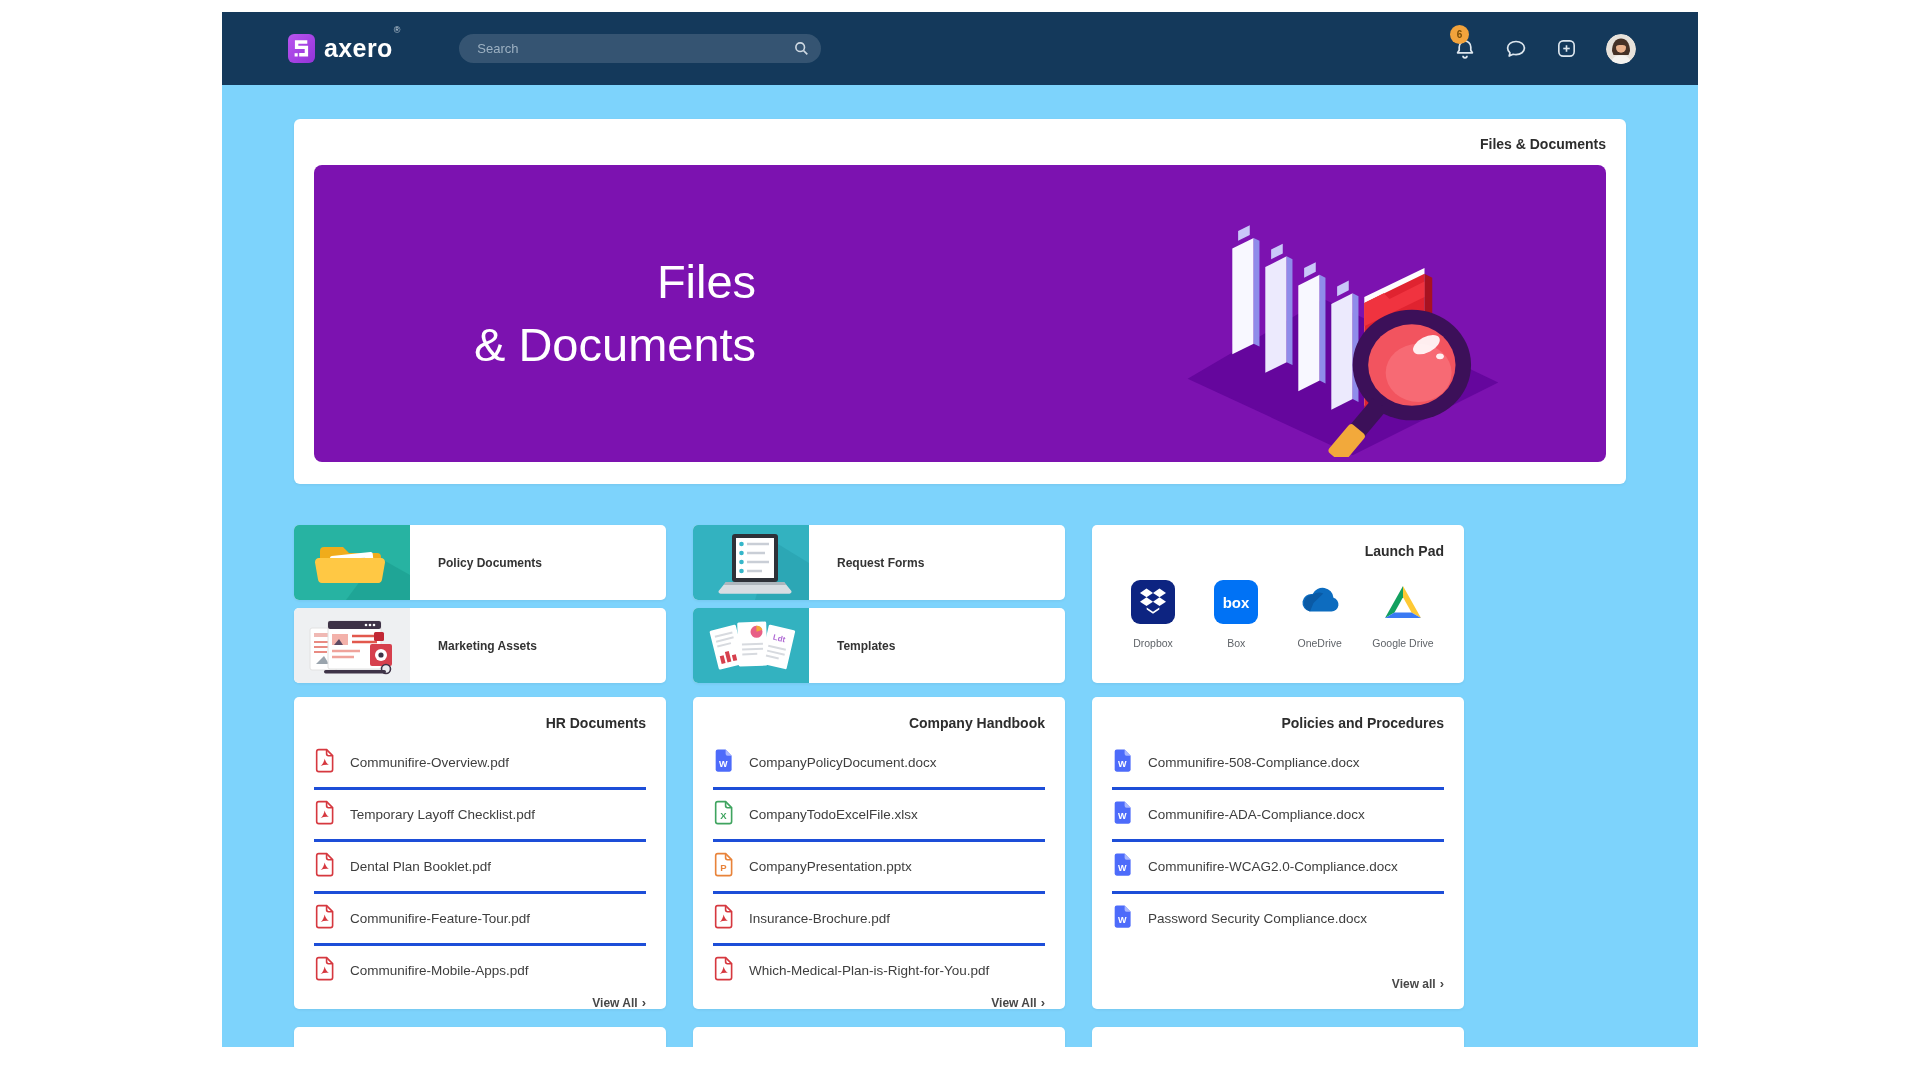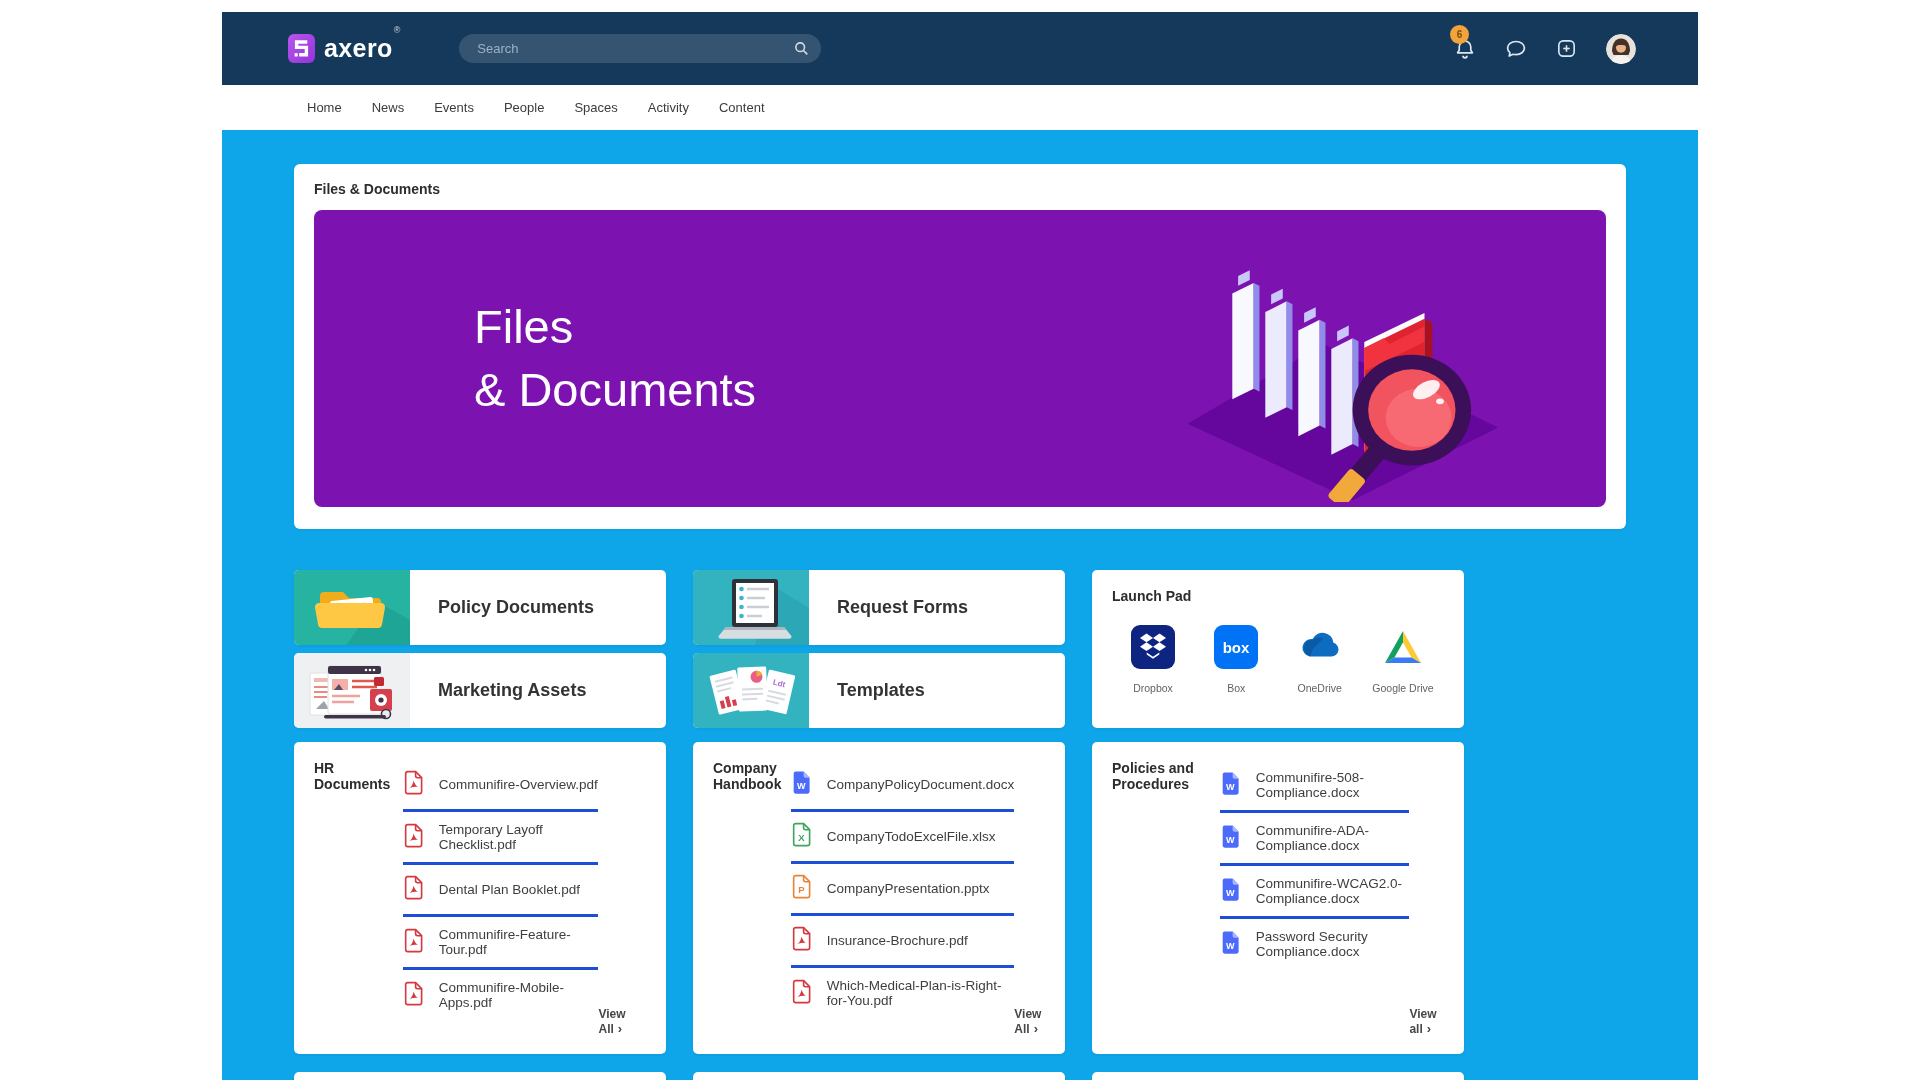--- a/index.html
+++ b/index.html
@@ -36,21 +36,21 @@
   .avatar { width:30px; height:30px; border-radius:50%; overflow:hidden; cursor:pointer; }
 
   
   .menu {
     height:45px; background:#fff; display:flex; align-items:center; gap:30px;
     padding:0 85px; box-shadow:0 1px 0 rgba(0,0,0,.07);
   }
   .menu a { font-size:13px; color:#3c3c3c; font-weight:500; text-decoration:none; cursor:pointer; }
 
   
-  .content { background:#0ea5e9; height:962px; padding:34px 72px 0; overflow:hidden; }
+  .content { background:#7dd3fc; height:962px; padding:34px 72px 0; overflow:hidden;text-align:right; }
 
   .hero-card {
     background:#fff; border-radius:6px; padding:17px 20px 22px;
     box-shadow:0 1px 3px rgba(0,0,0,.06);
   }
   .hero-card h2 { font-size:14px; font-weight:bold; color:#2d2d2d; margin-bottom:13px; }
   .banner {
     height:297px; border-radius:8px; background:#7c12b0; position:relative;
     overflow:hidden; display:flex; align-items:center;
   }
@@ -60,35 +60,35 @@
   .banner-art { position:absolute; right:100px; top:12px; }
 
   .grid { display:grid; grid-template-columns:repeat(3,372px); column-gap:27px; }
   .tiles { margin-top:41px; grid-template-rows:75px 75px; row-gap:8px; }
   .tile {
     background:#fff; border-radius:5px; display:flex; align-items:center;
     overflow:hidden; box-shadow:0 1px 3px rgba(0,0,0,.06); cursor:pointer;
   }
   .tile-img { width:116px; height:75px; flex:none; }
   .tile-img svg { display:block; }
-  .tile-label { margin-left:28px; font-size:18px; font-weight:bold; color:#333; }
+  .tile-label { margin-left:28px; font-size:12px; font-weight:bold; color:#333; }
 
   .launchpad {
     grid-column:3; grid-row:1 / span 2; background:#fff; border-radius:5px;
     padding:18px 20px; box-shadow:0 1px 3px rgba(0,0,0,.06);
   }
   .launchpad h3 { font-size:14px; font-weight:bold; color:#2d2d2d; }
   .lp-apps { display:flex; justify-content:space-between; margin-top:21px; padding:0 4px; }
   .lp-app { display:flex; flex-direction:column; align-items:center; width:74px; cursor:pointer; }
   .lp-label { margin-top:9px; font-size:10.5px; color:#5f6368; }
 
   .docs { margin-top:14px; }
   .doc-card {
     background:#fff; border-radius:5px; padding:18px 20px 14px; height:312px;
-    display:flex; flex-direction:row; box-shadow:0 1px 3px rgba(0,0,0,.06);
+    display:flex; flex-direction:column; box-shadow:0 1px 3px rgba(0,0,0,.06);
   }
   .doc-card h3 { font-size:14px; font-weight:bold; color:#2d2d2d; margin-bottom:7px; }
   .file-row {
     display:flex; align-items:center; gap:15px; padding:10px 0;
     border-bottom:3px solid #1d4ed8; cursor:pointer;
   }
   .file-row:last-child { border-bottom:none; }
   .file-name { font-size:13.5px; color:#3e3e3e; }
   .view-all {
     margin-top:auto; align-self:flex-end; font-size:12px; font-weight:bold;
@@ -156,29 +156,20 @@
             <circle cx="15" cy="15" r="15" fill="#e7e2db"></circle>
             <path d="M6 17c0-8 4-12.5 9-12.5S24 9 24 17l-1.5 4h-15z" fill="#453126"></path>
             <circle cx="15" cy="13.8" r="5" fill="#eab28d"></circle>
             <path d="M9.4 12.2C9.9 8.7 11.9 7 15 7s5.1 1.7 5.6 5.2c-2.6-1.6-8.6-1.6-11.2 0z" fill="#453126"></path>
             <path d="M4.6 30c1-6.4 5.2-8.8 10.4-8.8s9.4 2.4 10.4 8.8z" fill="#f5f3f0"></path>
           </svg>
         </div>
       </div>
     </header>
 
-    <nav class="menu" id="menu-bar">
-        <a>Home</a>
-        <a>News</a>
-        <a>Events</a>
-        <a>People</a>
-        <a>Spaces</a>
-        <a>Activity</a>
-        <a>Content</a>
-      </nav>
 
     <main class="content">
 
       <section class="hero-card">
         <h2>Files &amp; Documents</h2>
         <div class="banner">
           <div class="banner-title">
             <span>Files</span><br>
             <span>&amp; Documents</span>
           </div>

